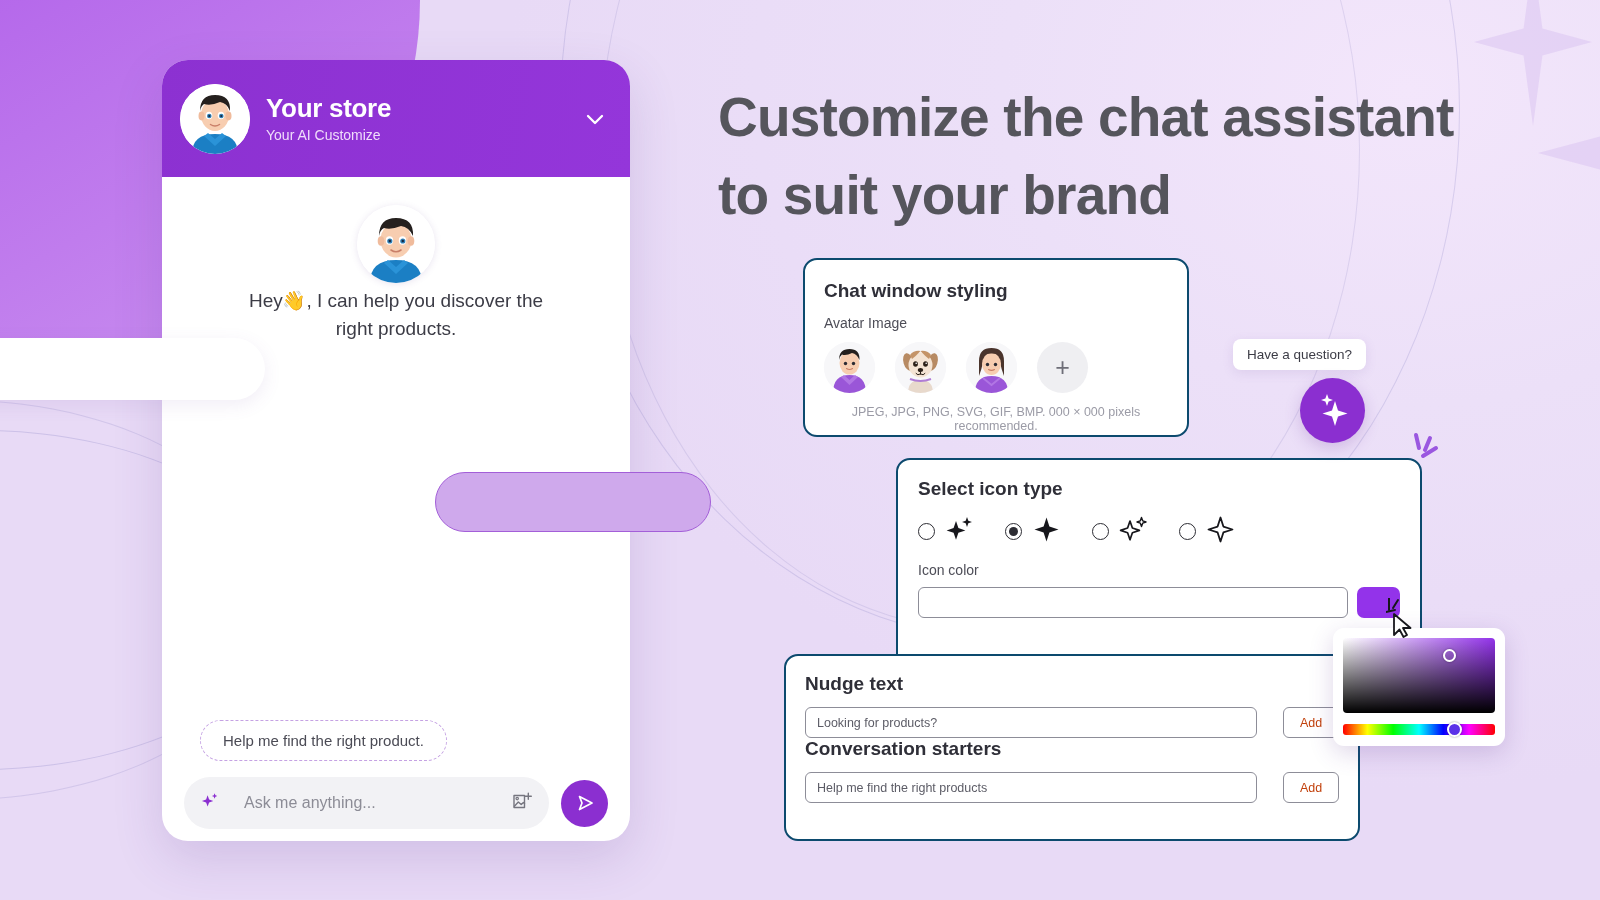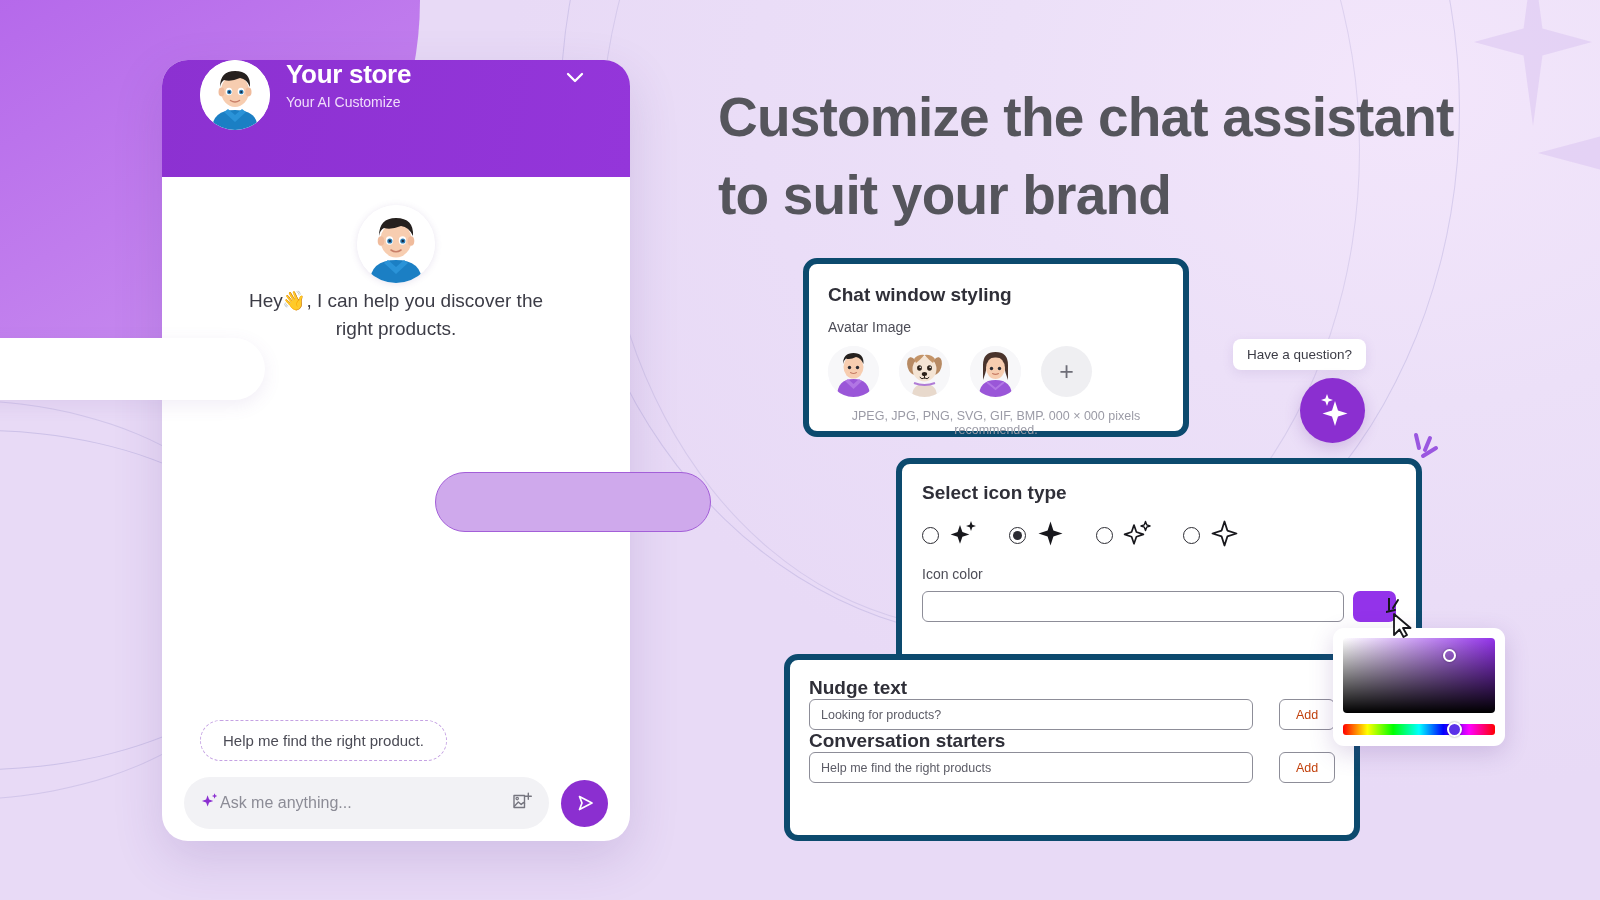--- a/index.html
+++ b/index.html
@@ -72,21 +72,22 @@
     display: flex;
     flex-direction: column;
     z-index: 5;
   }
 
   .chat-header {
     background: #8b2fd0;
     background: linear-gradient(100deg, #8c31d1 0%, #9436da 100%);
     height: 117px;
     display: flex;
-    padding: 0 38px;
+    align-items: center;
+    padding: 0 18px;
     gap: 16px;
     flex: 0 0 auto;
   }
 
   .header-avatar {
     width: 70px; height: 70px;
     border-radius: 50%;
     background: #ffffff;
     flex: 0 0 auto;
     position: relative;
@@ -181,21 +182,21 @@
     gap: 12px;
   }
   .composer-field {
     flex: 1 1 auto;
     height: 52px;
     background: #f2f2f5;
     border-radius: 26px;
     display: flex;
     align-items: center;
     padding: 0 16px;
-    gap: 1px;
+    gap: 25px;
     cursor: text;
   }
   .composer-placeholder {
     flex: 1 1 auto;
     font-size: 16px;
     color: #8c8c96;
   }
   .send-btn {
     flex: 0 0 auto;
     width: 47px; height: 47px;
@@ -216,21 +217,21 @@
     line-height: 1.42;
     color: #55555c;
     letter-spacing: -.8px;
     z-index: 4;
     font-stretch: condensed;
   }
 
   .card {
     position: absolute;
     background: #ffffff;
-    border: 6px solid #0c4a6e;
+    border: 2px solid #0c4a6e;
     border-radius: 14px;
     z-index: 8;
   }
 
   .card-title {
     font-size: 19px;
     font-weight: bold;
     color: #2f2f38;
   }
 
@@ -333,20 +334,21 @@
 
   
   .card-nudge {
     left: 784px; top: 654px;
     width: 576px; height: 187px;
     padding: 17px 19px 0;
   }
   .input-row {
     display: flex;
     gap: 26px;
+    margin-top: 12px;
   }
   .text-input {
     flex: 1 1 auto;
     height: 31px;
     border: 1px solid #8d8d98;
     border-radius: 6px;
     background: #ffffff;
     display: flex;
     align-items: center;
     padding: 0 11px;

